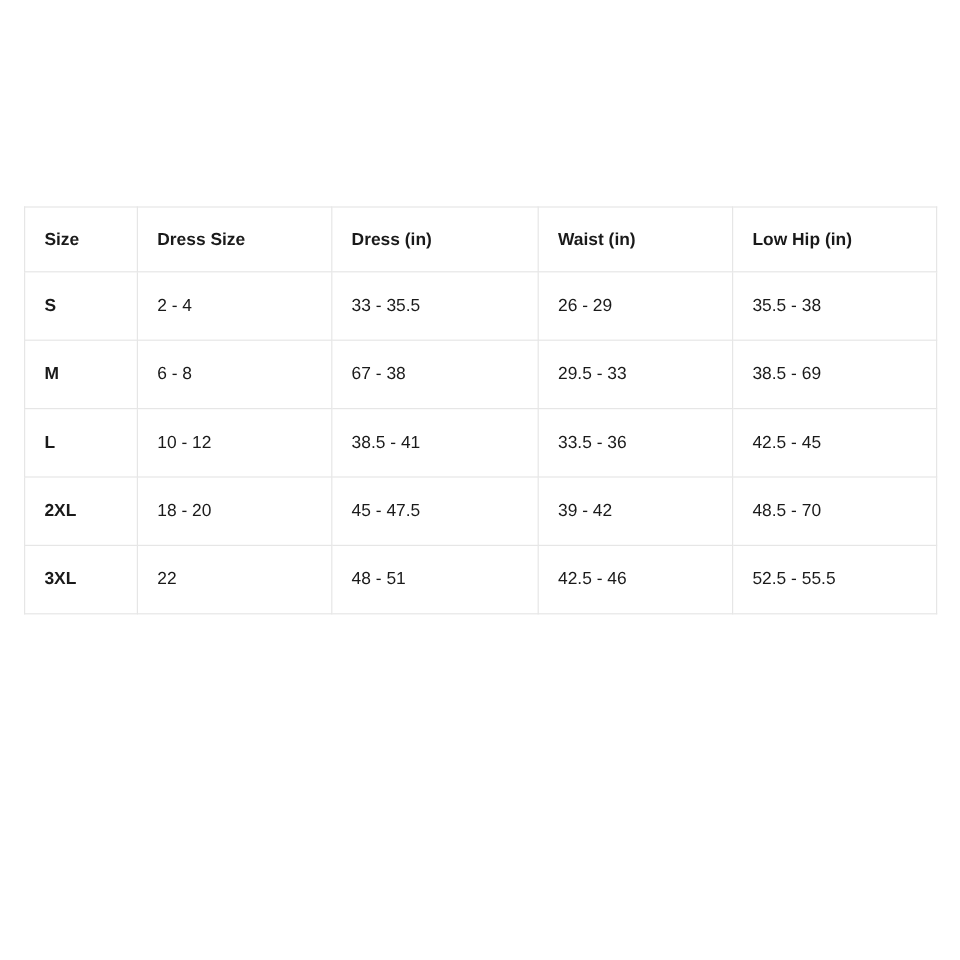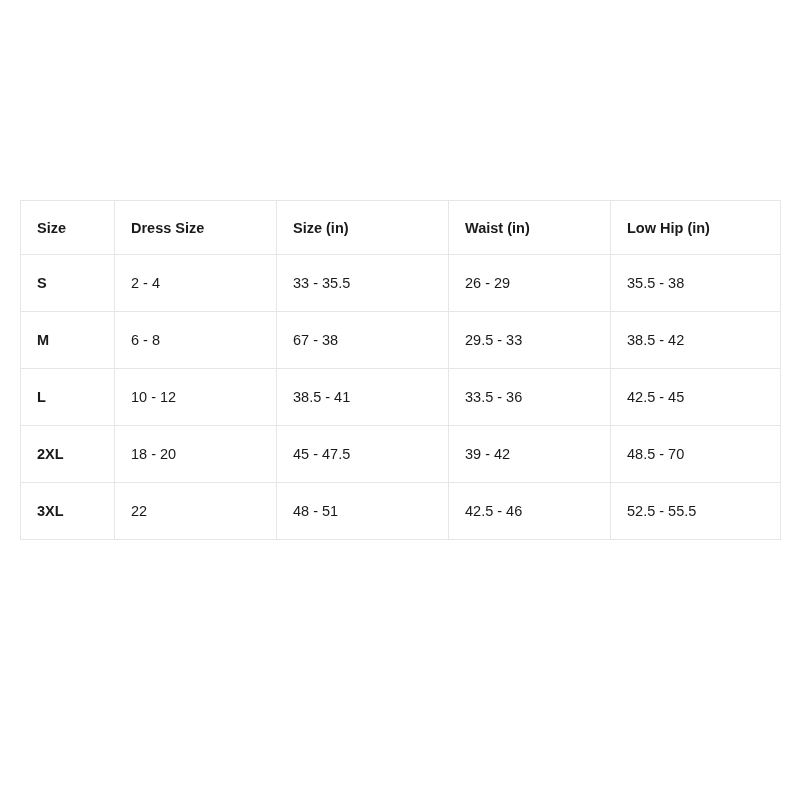--- a/index.html
+++ b/index.html
@@ -21,21 +21,20 @@
     position: absolute;
     left: 20px;
     top: 172px;
     width: 760px;
   }
   table.size-chart {
     border-collapse: collapse;
     width: 760px;
     table-layout: fixed;
     background: #ffffff;
-    margin-top: 28px;
   }
   table.size-chart th,
   table.size-chart td {
     border: 1px solid #e6e6e6;
     text-align: left;
     vertical-align: middle;
     color: #1a1a1a;
     font-size: 14.5px;
     height: 57px;
     padding: 0 0 0 16px;
@@ -73,39 +72,39 @@
         <col class="c-size">
         <col class="c-dress">
         <col class="c-bust">
         <col class="c-waist">
         <col class="c-hip">
       </colgroup>
       <thead>
         <tr>
           <th class="size-head">Size</th>
           <th>Dress Size</th>
-          <th>Size (in)</th>
+          <th>Dress (in)</th>
           <th>Waist (in)</th>
           <th>Low Hip (in)</th>
         </tr>
       </thead>
       <tbody>
         <tr>
           <td class="size-cell">S</td>
           <td>2 - 4</td>
           <td>33 - 35.5</td>
           <td>26 - 29</td>
           <td>35.5 - 38</td>
         </tr>
         <tr>
           <td class="size-cell">M</td>
           <td>6 - 8</td>
           <td>67 - 38</td>
           <td>29.5 - 33</td>
-          <td>38.5 - 42</td>
+          <td>38.5 - 69</td>
         </tr>
         <tr>
           <td class="size-cell">L</td>
           <td>10 - 12</td>
           <td>38.5 - 41</td>
           <td>33.5 - 36</td>
           <td>42.5 - 45</td>
         </tr>
         <tr>
           <td class="size-cell">2XL</td>

